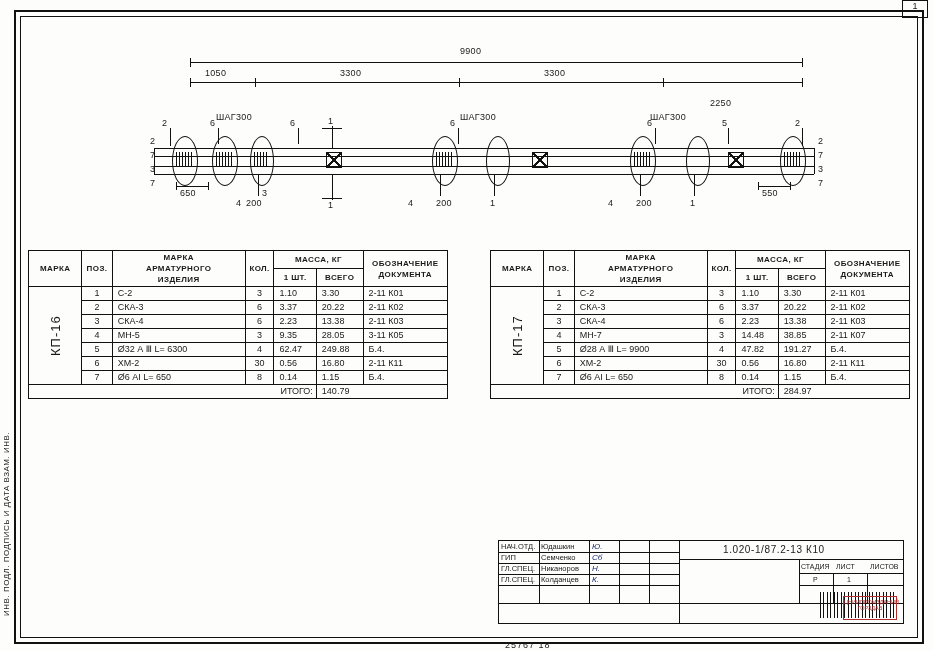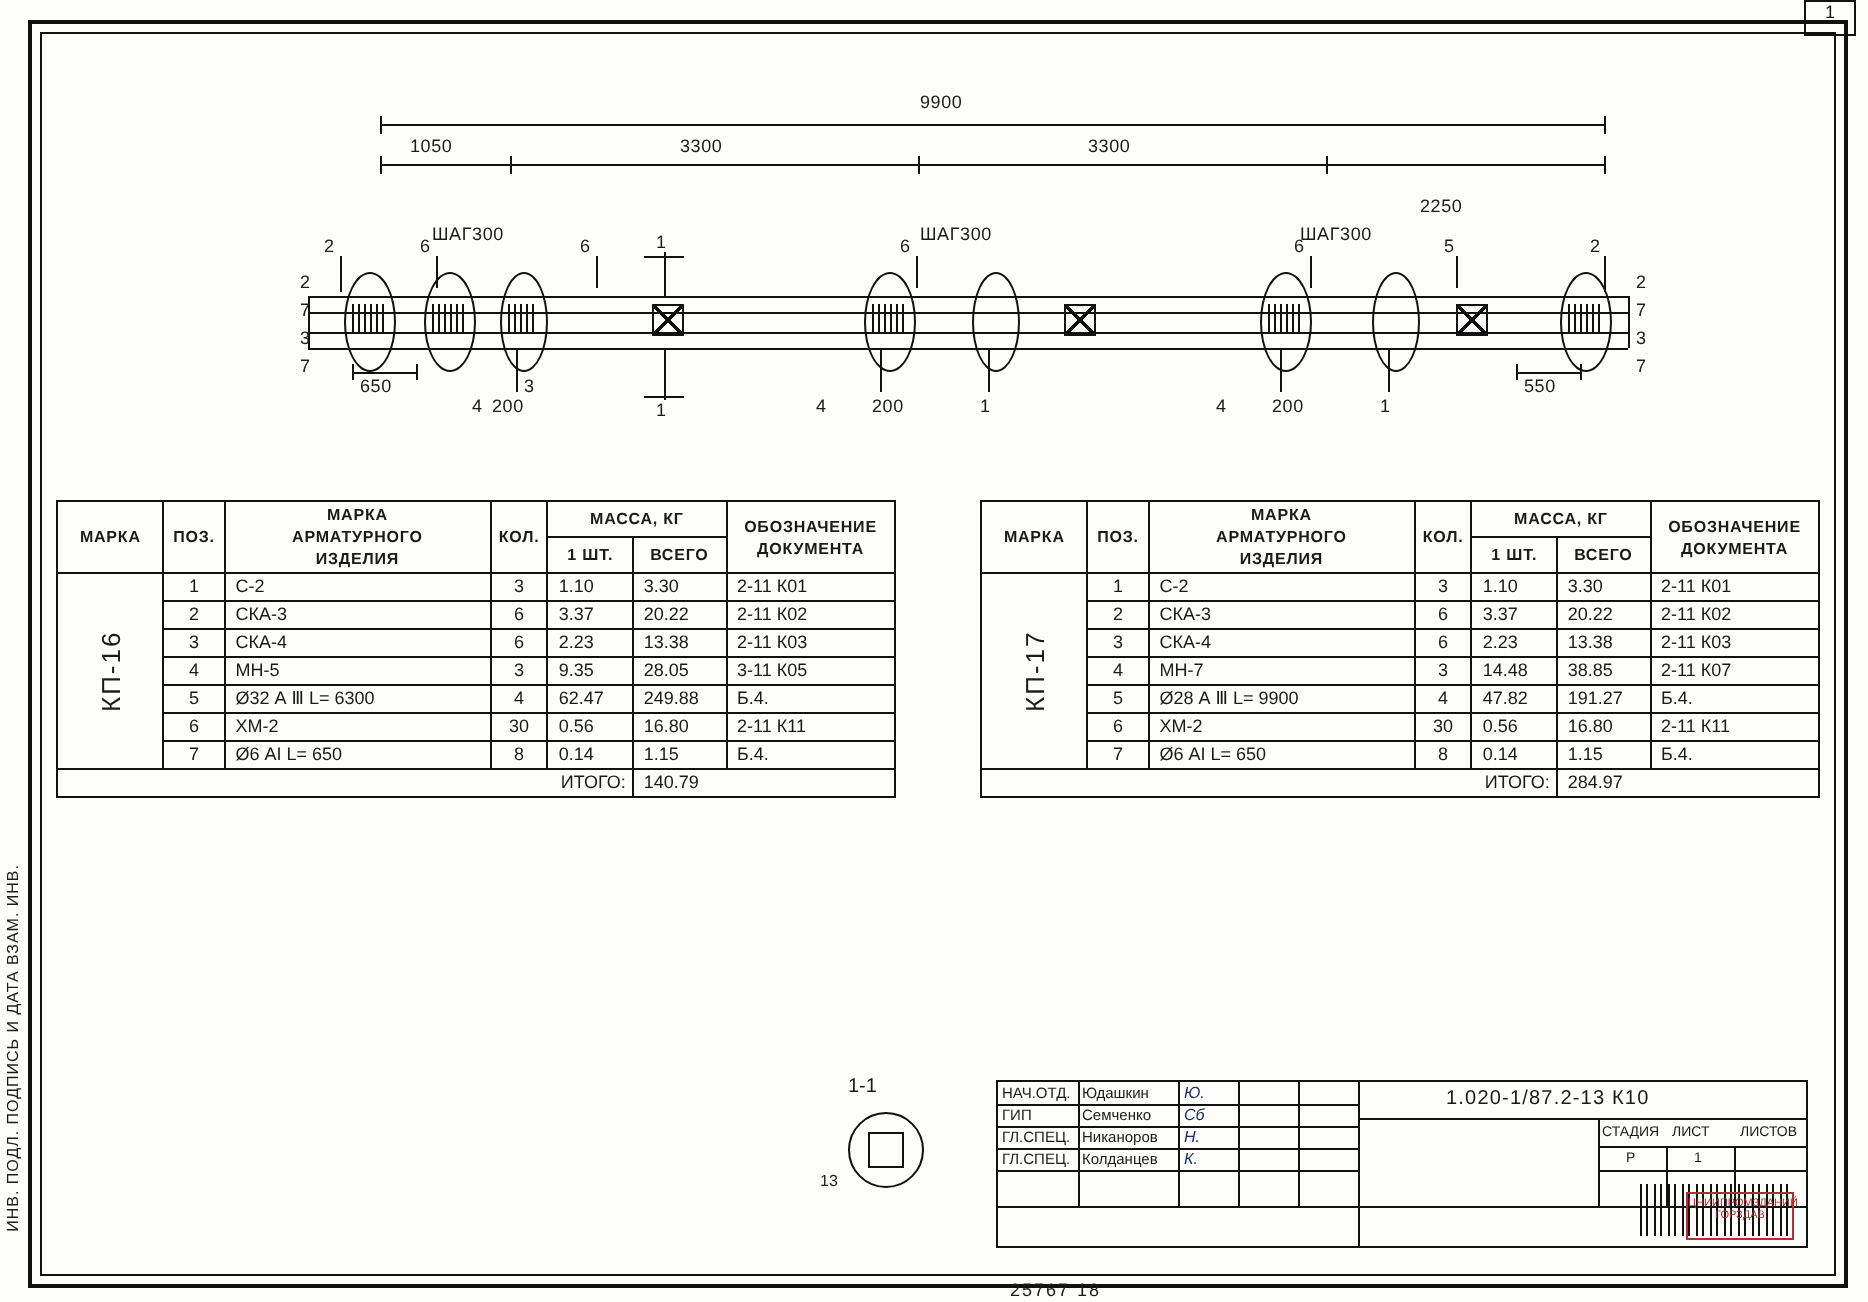--- a/index.html
+++ b/index.html
@@ -337,26 +337,20 @@
       <td class="l">Б.4.</td>
     </tr>
     <tr class="total-row">
       <td colspan="5" style="text-align:right;">ИТОГО:</td>
       <td colspan="2" style="text-align:left;padding-left:5px;">284.97</td>
     </tr>
   </tbody>
     </table>
 
 
-  <div id="section">
-    <div class="cap">1-1</div>
-    <div class="circ"></div>
-    <div class="sq"></div>
-    <div class="tag">13</div>
-  </div>
 
   <div id="stamp">
 
     <div class="stamp-ln" style="left:0;top:0;width:404px;height:0;"></div>
     <div class="stamp-ln" style="left:40px;top:0;width:1px;height:62px;"></div>
     <div class="stamp-ln" style="left:90px;top:0;width:1px;height:62px;"></div>
     <div class="stamp-ln" style="left:120px;top:0;width:1px;height:62px;"></div>
     <div class="stamp-ln" style="left:150px;top:0;width:1px;height:62px;"></div>
     <div class="stamp-ln" style="left:180px;top:0;width:1px;height:82px;"></div>
     <div class="stamp-ln" style="left:0;top:11px;width:180px;height:1px;"></div>

